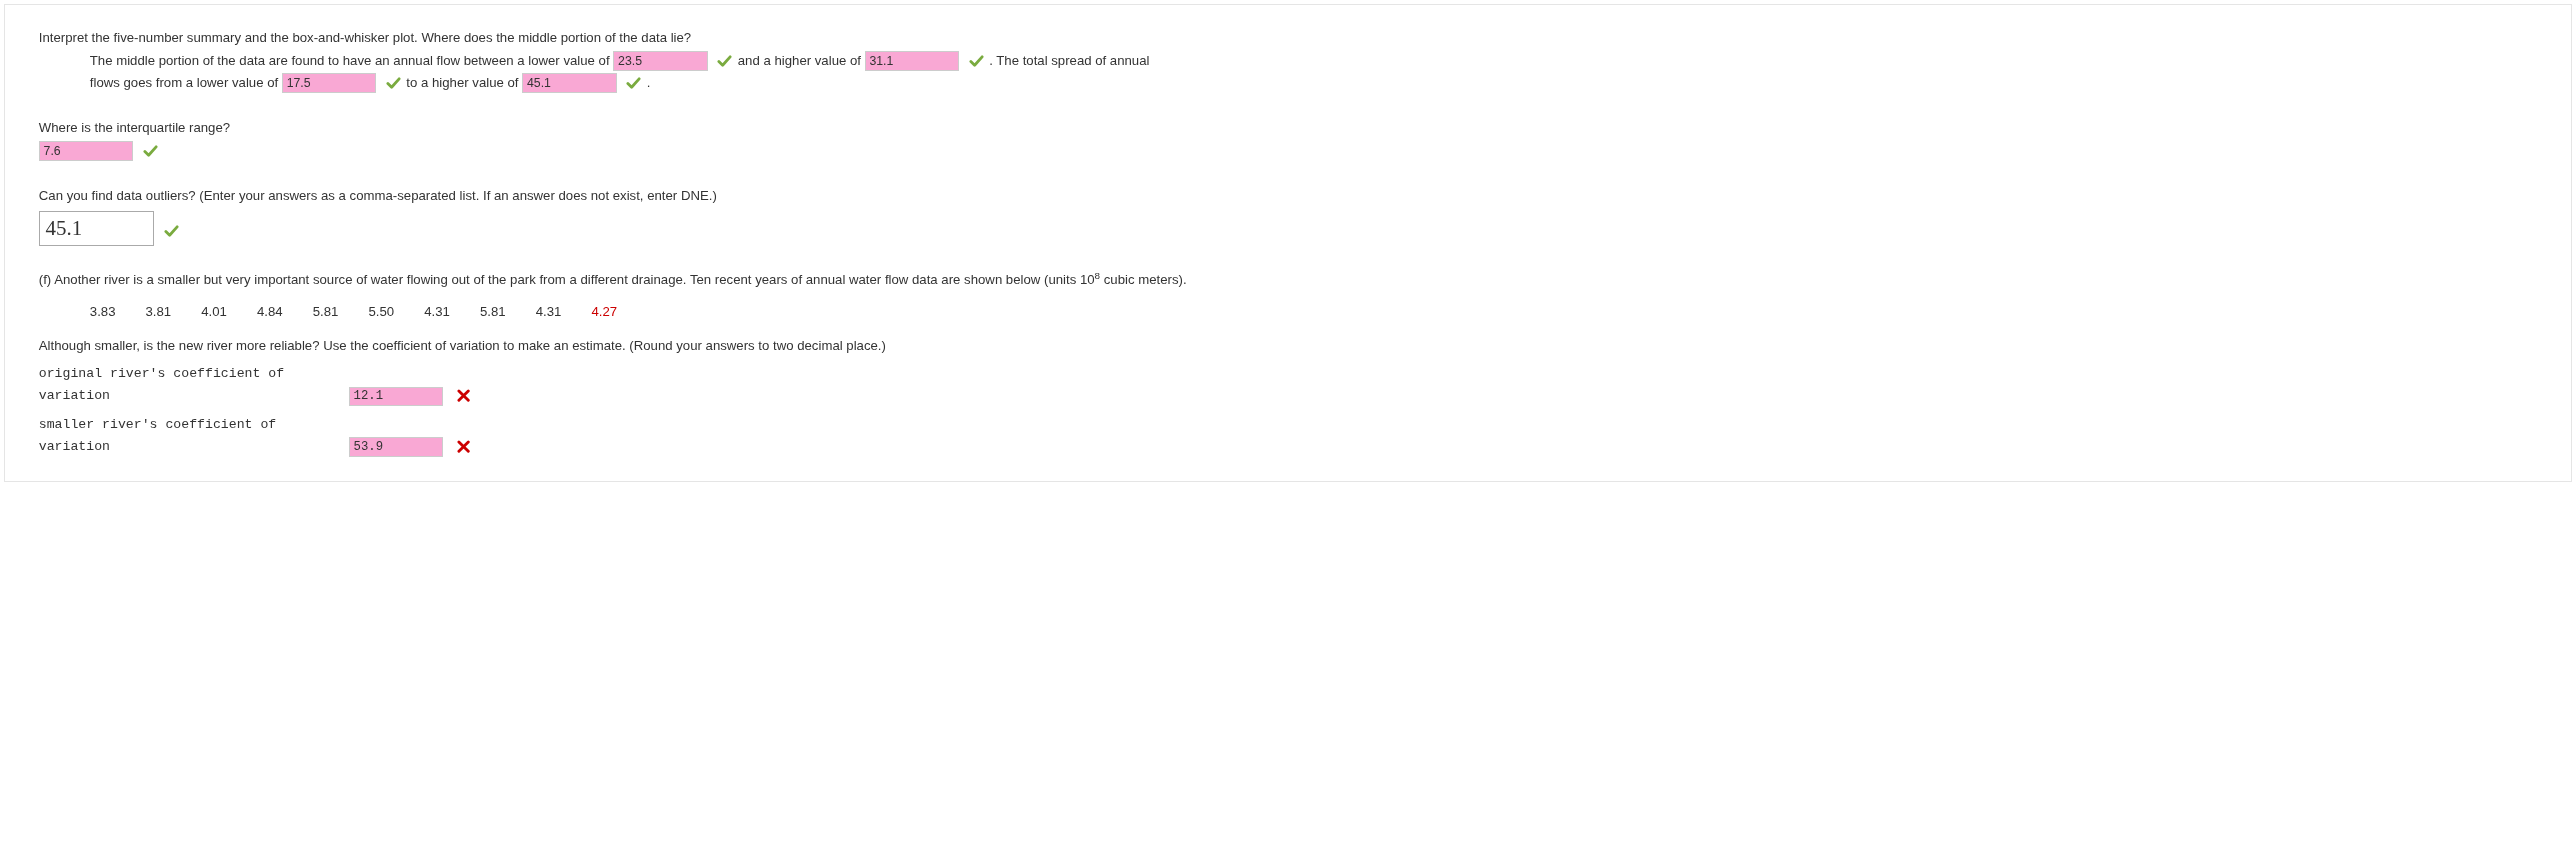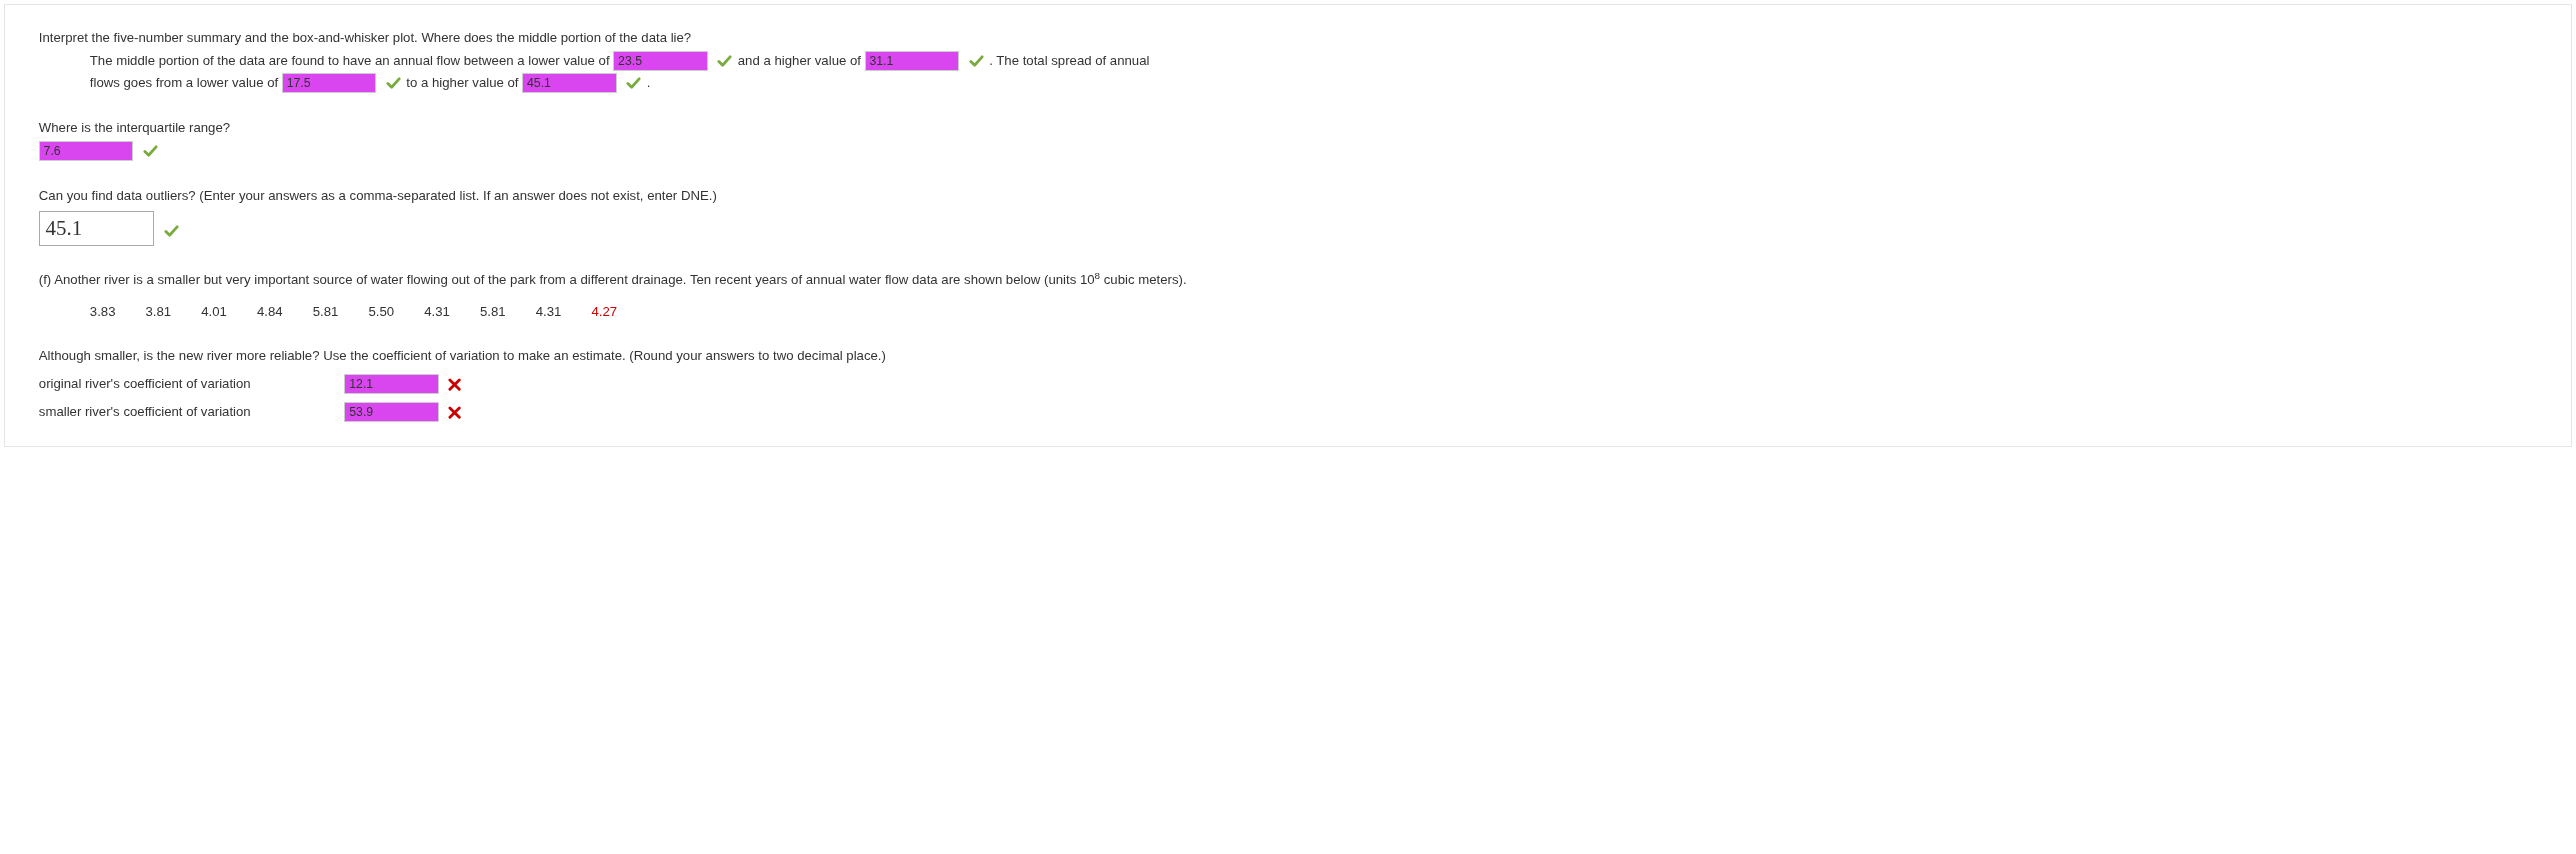--- a/index.html
+++ b/index.html
@@ -21,21 +21,21 @@
   }
   .indent {
     margin-left: 51px;
   }
   input.ans {
     font-family: inherit;
     font-size: 12.3px;
     padding: 1.9px 3.8px;
     border: 0.9px solid #ccc;
     width: 85px;
-    background: #d946ef;
+    background: #f9a8d4;
     color: #333;
     vertical-align: baseline;
   }
   input.ans-big {
     font-family: "Times New Roman", serif;
     font-size: 21px;
     padding: 3.8px 5.7px;
     border: 0.9px solid #aaa;
     width: 102px;
     background: #fff;
@@ -49,30 +49,31 @@
   }
   .check svg, .cross svg {
     display: block;
   }
   .section {
     margin-top: 22.6px;
   }
   .data-row {
     margin-left: 51px;
     margin-top: 9.4px;
-    margin-bottom: 21px;
+    margin-bottom: 11px;
   }
   .data-row span {
     display: inline-block;
     margin-right: 26.4px;
   }
   .red { color: #cc0000; }
   sup { font-size: 0.75em; }
   .cv-row {
     margin-top: 5.7px;
+    font-family: Liberation Mono, monospace;
   }
   .cv-label {
     display: inline-block;
     width: 302px;
   }
 </style>
 </head>
 <body>
 
 <div class="container">

